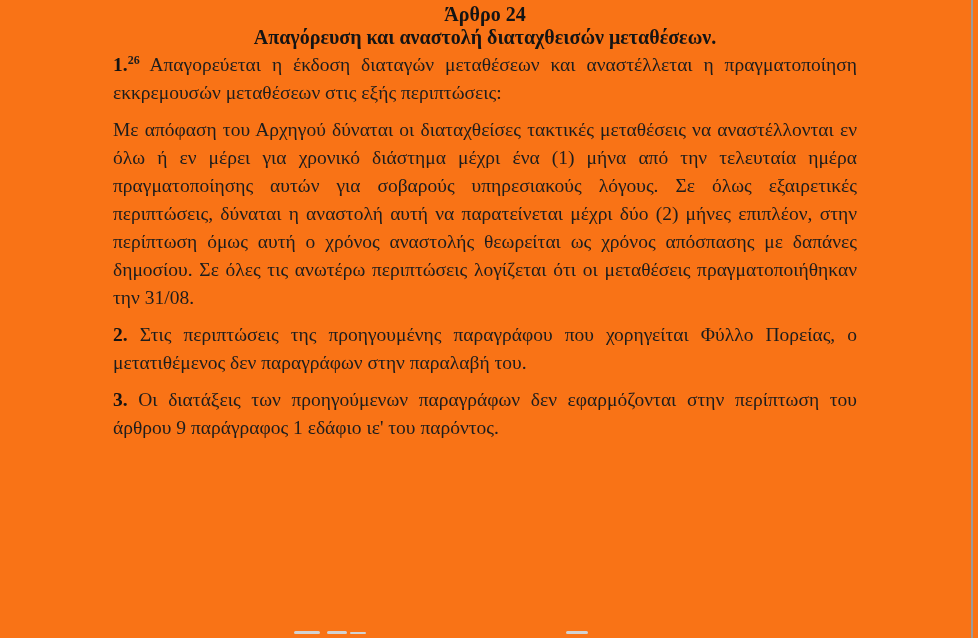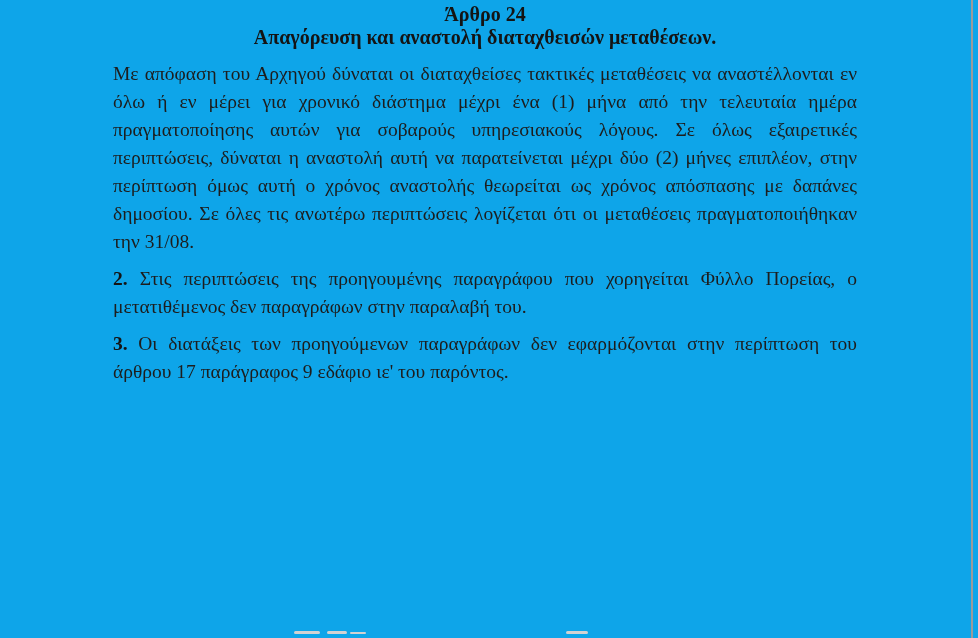--- a/index.html
+++ b/index.html
@@ -4,21 +4,21 @@
 <style>
   html, body {
     margin: 0;
     padding: 0;
     background: #ffffff;
   }
   .page {
     position: relative;
     width: 978px;
     height: 638px;
-    background: #0ea5e9;
+    background: #f97316;
     overflow: hidden;
     font-family: "Liberation Serif", "DejaVu Serif", serif;
     color: #1d1d1d;
   }
   .edge-line {
     position: absolute;
     top: 0;
     right: 5px;
     width: 2px;
     height: 100%;
@@ -32,21 +32,21 @@
   }
   .doc-title, .doc-subtitle {
     margin: 0;
     text-align: center;
     font-weight: bold;
     font-size: 20px;
     line-height: 23px;
     color: #141414;
   }
   .doc-subtitle {
-    margin-bottom: 11px;
+    margin-bottom: 2px;
   }
   .para {
     margin: 0 0 9px 0;
     font-size: 19.5px;
     line-height: 28px;
     text-align: justify;
     text-justify: inter-word;
   }
   .para .marker {
     font-weight: bold;
@@ -83,30 +83,32 @@
 <body>
 
 <div class="page">
 
   <div class="content">
 
     <h1 class="doc-title">Άρθρο 24</h1>
 
     <h2 class="doc-subtitle">Απαγόρευση και αναστολή διαταχθεισών μεταθέσεων.</h2>
 
+    <p class="para"><span class="marker">1.</span><sup class="fn">26</sup>
+      <span>Απαγορεύεται η έκδοση διαταγών μεταθέσεων και αναστέλλεται η πραγματοποίηση εκκρεμουσών μεταθέσεων στις εξής περιπτώσεις:</span></p>
 
 
 
     <p class="para"><span>Με απόφαση του Αρχηγού δύναται οι διαταχθείσες τακτικές μεταθέσεις να αναστέλλονται εν όλω ή εν μέρει για χρονικό διάστημα μέχρι ένα (1) μήνα από την τελευταία ημέρα πραγματοποίησης αυτών για σοβαρούς υπηρεσιακούς λόγους. Σε όλως εξαιρετικές περιπτώσεις, δύναται η αναστολή αυτή να παρατείνεται μέχρι δύο (2) μήνες επιπλέον, στην περίπτωση όμως αυτή ο χρόνος αναστολής θεωρείται ως χρόνος απόσπασης με δαπάνες δημοσίου. Σε όλες τις ανωτέρω περιπτώσεις λογίζεται ότι οι μεταθέσεις πραγματοποιήθηκαν την 31/08.</span></p>
 
     <p class="para"><span class="marker">2.</span>
       <span>Στις περιπτώσεις της προηγουμένης παραγράφου που χορηγείται Φύλλο Πορείας, ο μετατιθέμενος δεν παραγράφων στην παραλαβή του.</span></p>
 
     <p class="para"><span class="marker">3.</span>
-      <span>Οι διατάξεις των προηγούμενων παραγράφων δεν εφαρμόζονται στην περίπτωση του άρθρου 17 παράγραφος 9 εδάφιο ιε' του παρόντος.</span></p>
+      <span>Οι διατάξεις των προηγούμενων παραγράφων δεν εφαρμόζονται στην περίπτωση του άρθρου 9 παράγραφος 1 εδάφιο ιε' του παρόντος.</span></p>
 
   </div>
 
   <div class="cutoff-remnants">
     <i></i>
       <i></i>
       <i></i>
       <i></i>
   </div>
 

